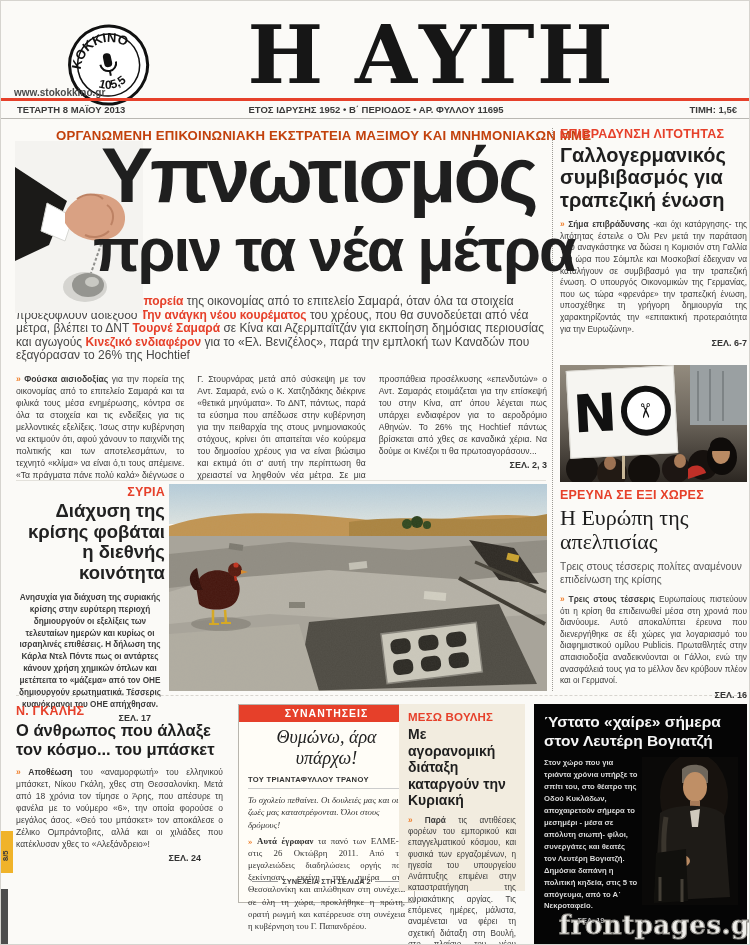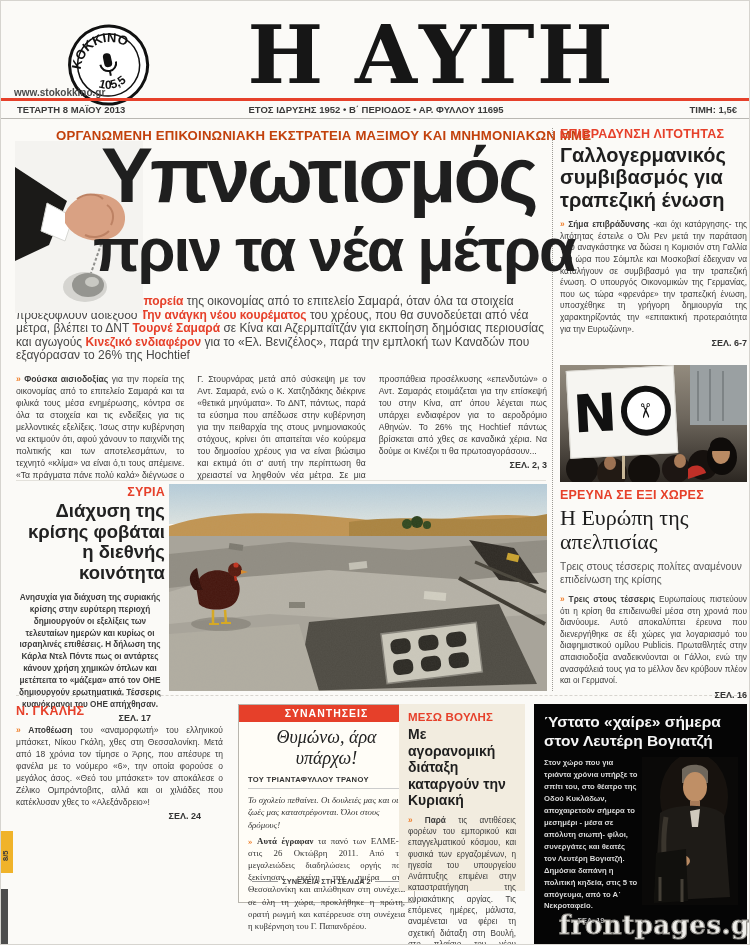--- a/index.html
+++ b/index.html
@@ -287,20 +287,21 @@
     <div class="europe-subhead">Τρεις στους τέσσερις πολίτες αναμένουν επιδείνωση της κρίσης</div>
     <div class="rail-body">
       <span class="chev">»</span>
       <b>Τρεις στους τέσσερις</b><span> Ευρωπαίους πιστεύουν ότι η κρίση θα επιδεινωθεί μέσα στη χρονιά που διανύουμε. Αυτό αποκαλύπτει έρευνα που διενεργήθηκε σε έξι χώρες για λογαριασμό του διαφημιστικού ομίλου Publicis. Πρωταθλητές στην απαισιοδοξία αναδεικνύονται οι Γάλλοι, ενώ την ανασφάλειά τους για το μέλλον δεν κρύβουν πλέον και οι Γερμανοί.</span>
       <span class="pref">ΣΕΛ. 16</span>
     </div>
   </div>
 
   <div class="abs galis">
     <div class="kicker">Ν. ΓΚΑΛΗΣ</div>
+    <div class="galis-headline">Ο άνθρωπος που άλλαξε τον κόσμο... του μπάσκετ</div>
     <div class="galis-body">
       <span class="chev">»</span>
       <b>Αποθέωση</b><span> του «αναμορφωτή» του ελληνικού μπάσκετ, Νίκου Γκάλη, χθες στη Θεσσαλονίκη. Μετά από 18 χρόνια τον τίμησε ο Άρης, που απέσυρε τη φανέλα με το νούμερο «6», την οποία φορούσε ο μεγάλος άσος. «Θεό του μπάσκετ» τον αποκάλεσε ο Ζέλικο Ομπράντοβιτς, αλλά και οι χιλιάδες που κατέκλυσαν χθες το «Αλεξάνδρειο»!</span>
       <span class="pref">ΣΕΛ. 24</span>
     </div>
   </div>
 
   <div class="abs meetings">
     <div class="meetings-header">ΣΥΝΑΝΤΗΣΕΙΣ</div>
     <div class="meetings-inner">

